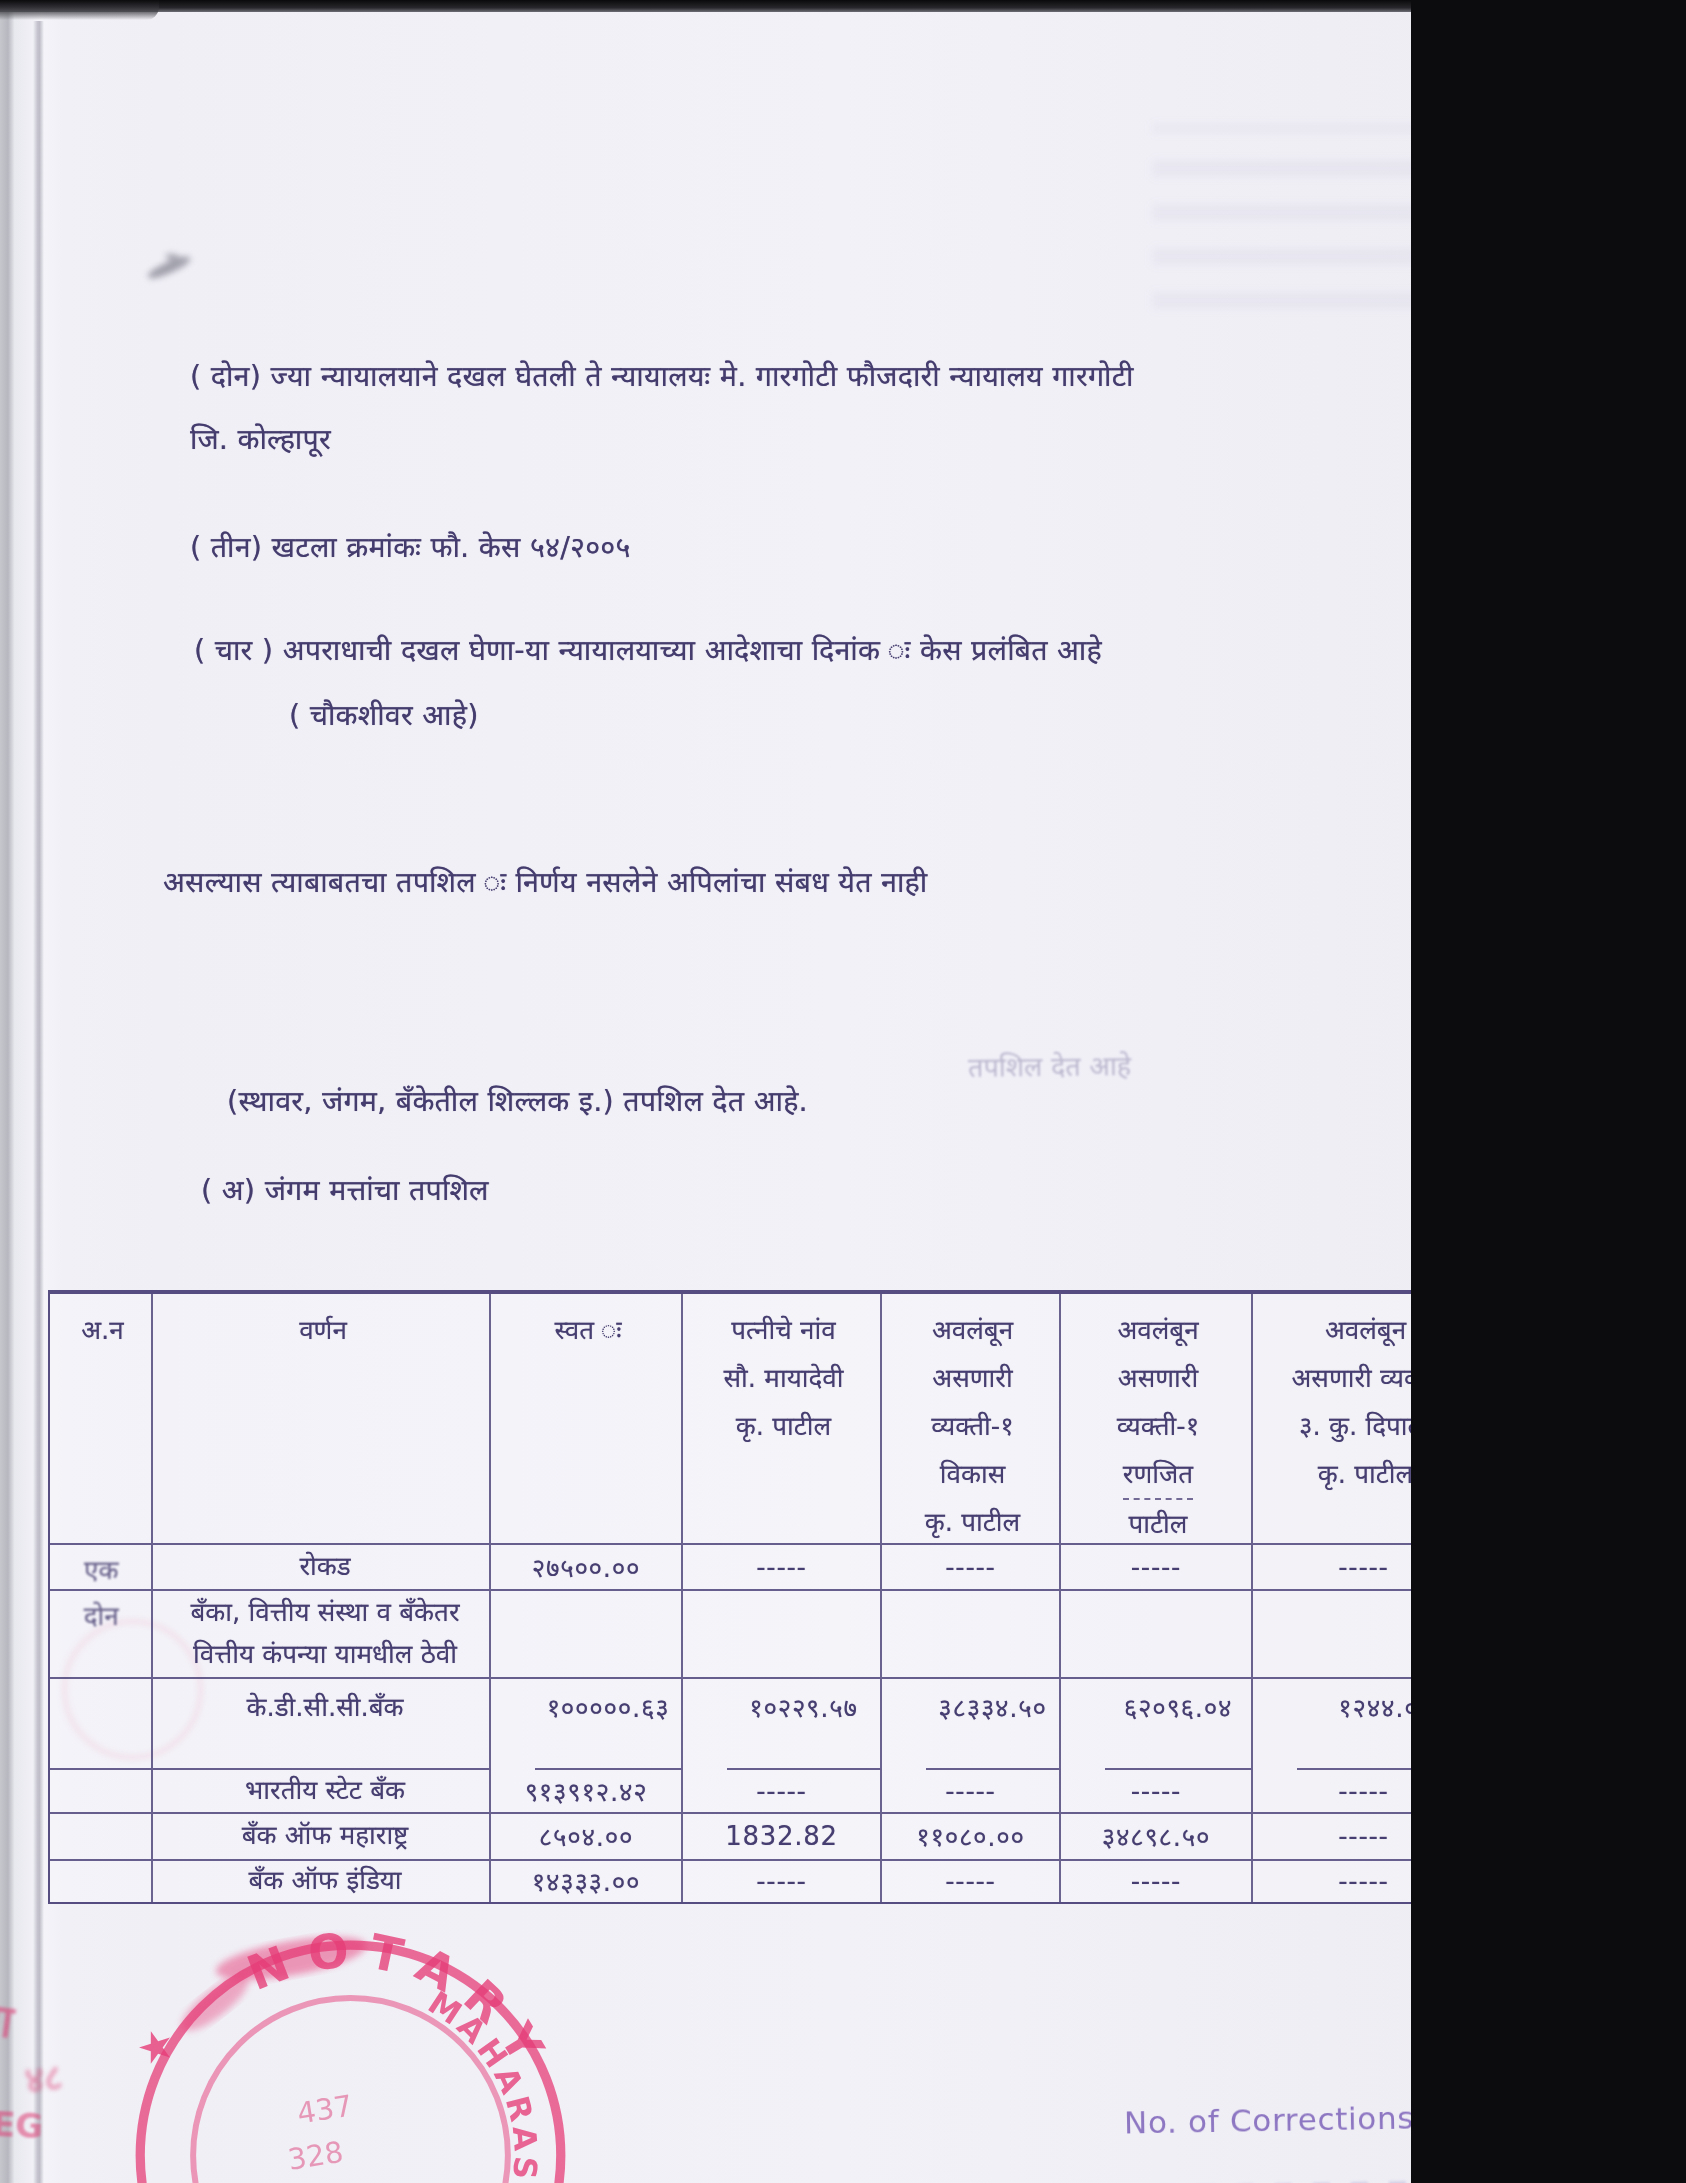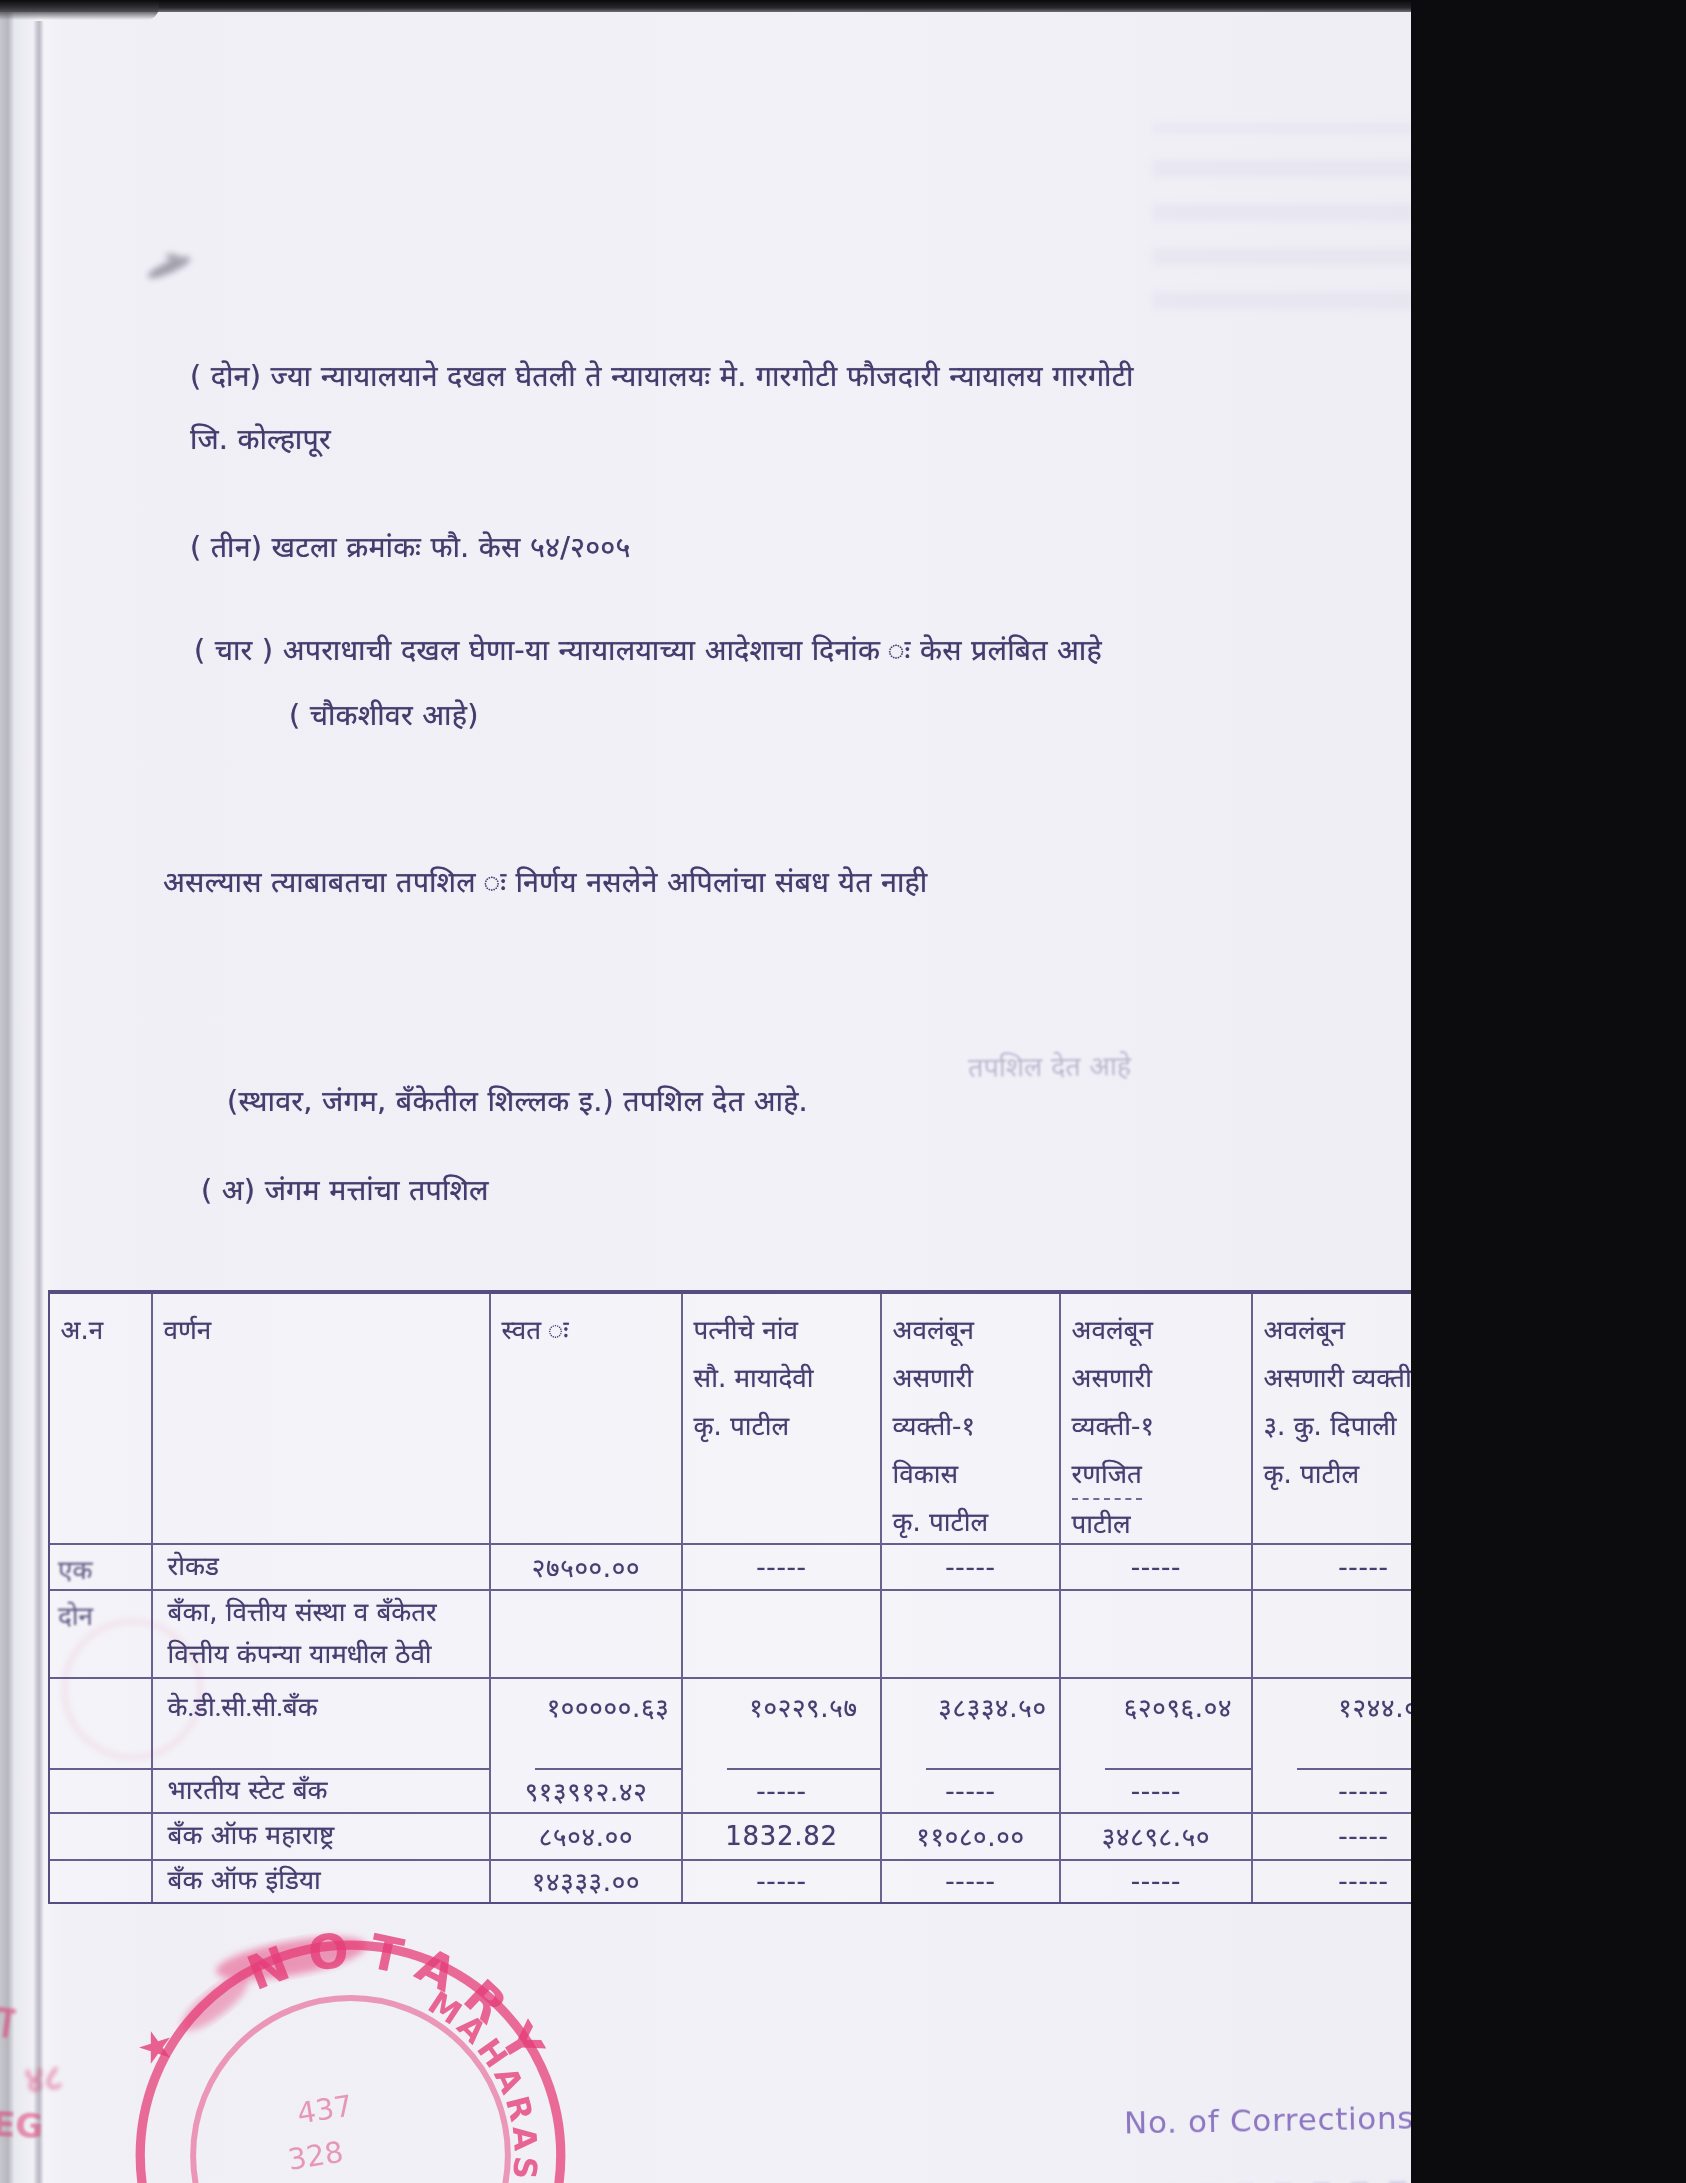--- a/index.html
+++ b/index.html
@@ -50,28 +50,28 @@
     position:absolute;left:48px;top:1279px;width:1428px;height:614px;
     display:grid;
     grid-template-columns:103px 338px 192px 199px 179px 192px 1fr;
     grid-template-rows:251px 46px 88px 91px 44px 47px 1fr;
     border:2.6px solid rgba(72,62,118,.92);border-top-width:4px;
     box-sizing:border-box;font-size:26px;color:#463e70;
     text-shadow:0 0 0.7px rgba(64,54,105,.5);
     background:rgba(250,250,253,.35);
   }
   .cell{border-right:2px solid rgba(72,62,118,.8);border-bottom:2.6px solid rgba(72,62,118,.82);
-    box-sizing:border-box;padding:2.6px 6.6px;overflow:hidden;}
+    box-sizing:border-box;padding:2.6px 6.6px;overflow:hidden;text-align:center;}
   .cell.lastcol{border-right:none;}
   .cell.lastrow{border-bottom:none;}
   .th{padding-top:12px;padding-left:10.6px;line-height:48px;}
   .sr{padding-left:8px;padding-top:6.6px;}
   .blurred{filter:blur(1.3px);opacity:.8;}
   .desc{padding-left:14.6px;display:flex;flex-direction:column;justify-content:center;line-height:1.6;}
-  .desc.top{justify-content:flex-start;padding-top:8px;font-family:Liberation Serif, serif;}
+  .desc.top{justify-content:flex-start;padding-top:8px;}
   .num{display:flex;align-items:center;justify-content:center;letter-spacing:0.7px;}
   .num.top{align-items:flex-start;padding-top:10.6px;margin-left:44px;}
   .u-dashed{display:inline-block;border-bottom:2px dashed rgba(72,62,118,.75);padding-bottom:0.7px;}
 
   
   .stamp-svg{position:absolute;left:86px;top:1913px;width:529px;height:529px;}
   .frag{position:absolute;color:#dd3f74;font-weight:bold;}
   .frag1{left:-12px;top:1977px;font-size:45px;filter:blur(1.7px);opacity:.6;transform:rotate(8deg);}
   .frag2{left:25px;top:2042px;font-size:36px;filter:blur(2px);opacity:.5;transform:rotate(-6deg);}
   .frag3{left:-8px;top:2094px;font-size:34px;filter:blur(1.3px);opacity:.55;transform:rotate(3deg);}

